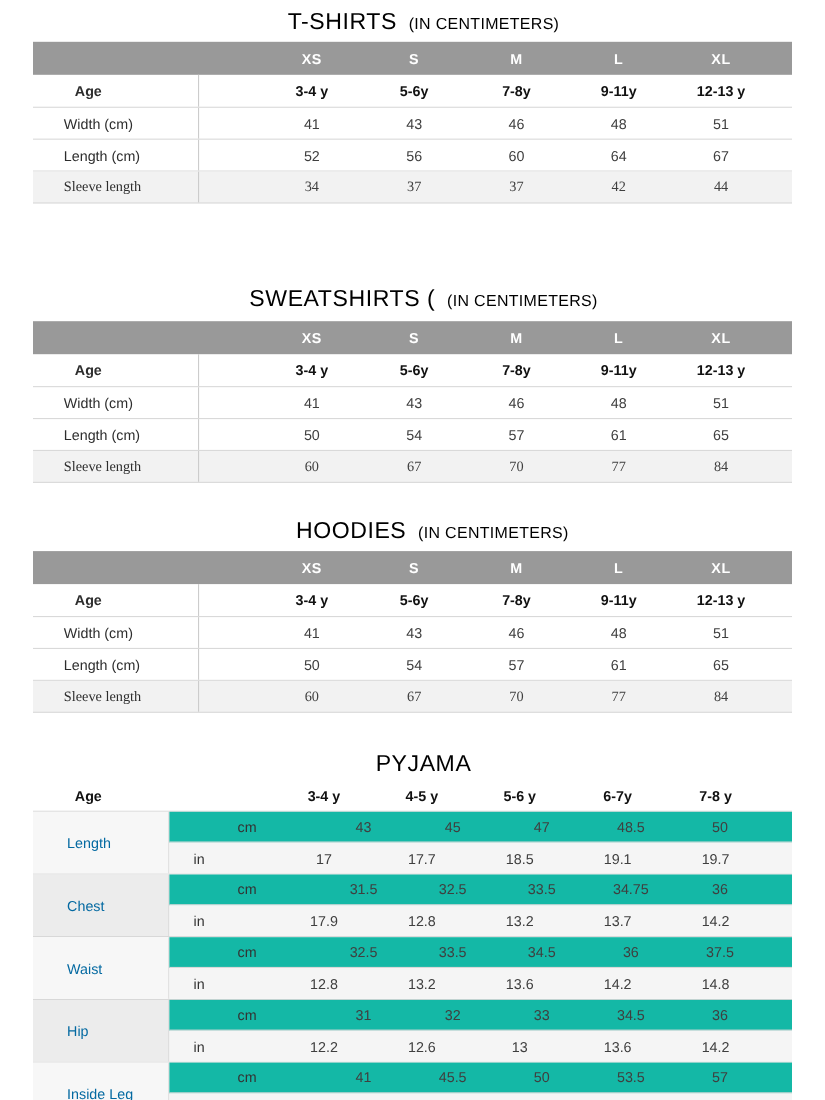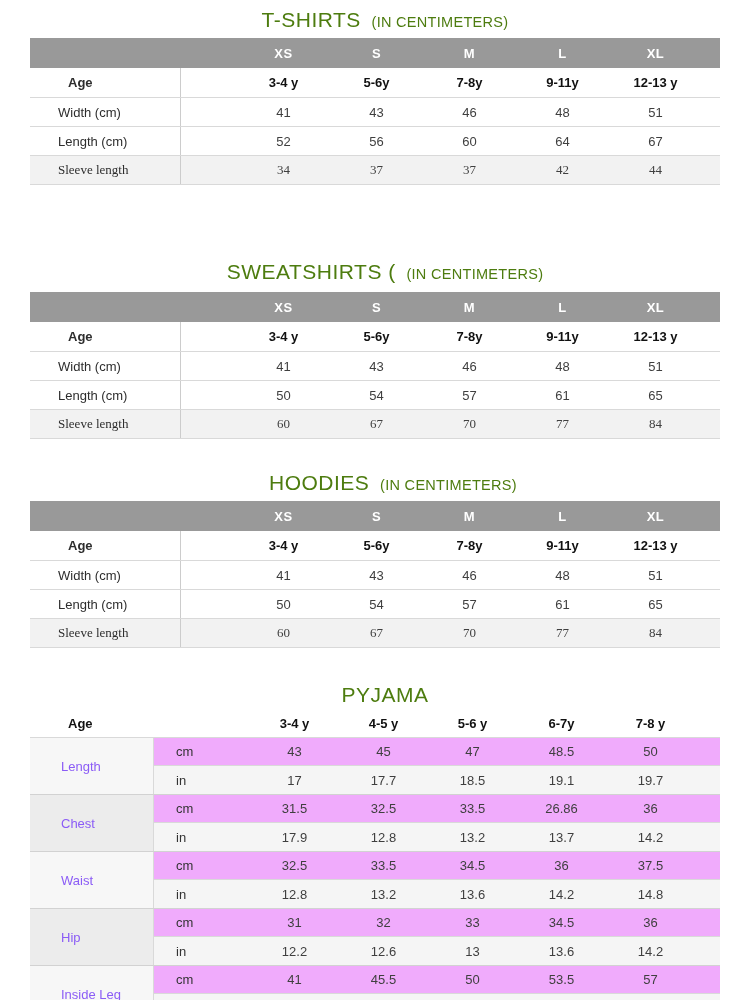--- a/index.html
+++ b/index.html
@@ -1,20 +1,20 @@
 <!DOCTYPE html>
 <html><head>
 <meta charset="utf-8">
 <style>
   html,body{margin:0;padding:0;}
   body{
     position:relative;width:750px;height:1000px;background:#ffffff;
     font-family:"Liberation Sans", sans-serif;overflow:hidden;
   }
-  .section-title{margin:0;text-align:center;font-weight:normal;color:#4d7c0f;height:28px;line-height:28px;white-space:nowrap;padding-left:20px;}
+  .section-title{margin:0;text-align:center;font-weight:normal;color:#000000;height:28px;line-height:28px;white-space:nowrap;padding-left:20px;}
   .title-main{font-size:21px;letter-spacing:0.5px;}
   .title-sub{font-size:14.5px;margin-left:4px;letter-spacing:0.3px;}
   #title-1{margin-top:5px;}
   #title-2{margin-top:72px;}
   #title-3{margin-top:29px;margin-left:16px;}
   #title-4{margin-top:32px;}
 
   
   .stable{width:690px;margin-left:30px;}
   #table-1{margin-top:5px;}
@@ -38,25 +38,25 @@
   .p-age-row{display:flex;height:28px;box-sizing:border-box;font-weight:bold;color:#111111;font-size:13px;}
   .p-age-label{width:124px;flex:none;box-sizing:border-box;padding-left:38px;display:flex;align-items:center;}
   .p-unit-spacer{width:96px;flex:none;}
   .p-age-vals{flex:1;display:flex;box-sizing:border-box;padding-right:25px;}
   .pvcell{flex:1;display:flex;align-items:center;justify-content:center;white-space:nowrap;}
   .pgroups{border-top:1px solid #d9d9d9;border-bottom:1px solid #d2d2d2;}
   .pgroup{display:flex;height:57px;box-sizing:border-box;border-bottom:1px solid #d2d2d2;
           font-size:13px;color:#3f3f3f;}
   .pgroup:last-child{border-bottom:none;}
   .pglabel{width:124px;flex:none;box-sizing:border-box;border-right:1px solid #d9d9d9;
-           padding-left:31px;display:flex;align-items:center;background:#f7f7f7;color:#8b5cf6;white-space:nowrap;}
+           padding-left:31px;display:flex;align-items:center;background:#f7f7f7;color:#0369a1;white-space:nowrap;}
   .pgroup:nth-child(even) .pglabel{background:#ececec;}
   .pgrows{flex:1;display:flex;flex-direction:column;}
   .prow{display:flex;height:28px;box-sizing:border-box;padding-right:25px;}
-  .cmrow{background:#f0abfc;border-bottom:1px solid #d9d9d9;}
+  .cmrow{background:#14b8a6;border-bottom:1px solid #d9d9d9;padding-left:40px;}
   .inrow{background:#f5f5f5;}
   .punit{width:96px;flex:none;box-sizing:border-box;padding-left:22px;display:flex;align-items:center;color:#333333;}
 </style>
 </head>
 <body>
 
 <h2 class="section-title" id="title-1">
   <span class="title-main">T-SHIRTS</span>
   <span class="title-sub">(IN CENTIMETERS)</span>
 </h2>
@@ -289,21 +289,21 @@
       </div>
 
       <div class="pgroup">
         <div class="pglabel">Chest</div>
         <div class="pgrows">
           <div class="prow cmrow">
             <div class="punit">cm</div>
             <div class="pvcell">31.5</div>
             <div class="pvcell">32.5</div>
             <div class="pvcell">33.5</div>
-            <div class="pvcell">26.86</div>
+            <div class="pvcell">34.75</div>
             <div class="pvcell">36</div>
           </div>
           <div class="prow inrow">
             <div class="punit">in</div>
             <div class="pvcell">17.9</div>
             <div class="pvcell">12.8</div>
             <div class="pvcell">13.2</div>
             <div class="pvcell">13.7</div>
             <div class="pvcell">14.2</div>
           </div>

